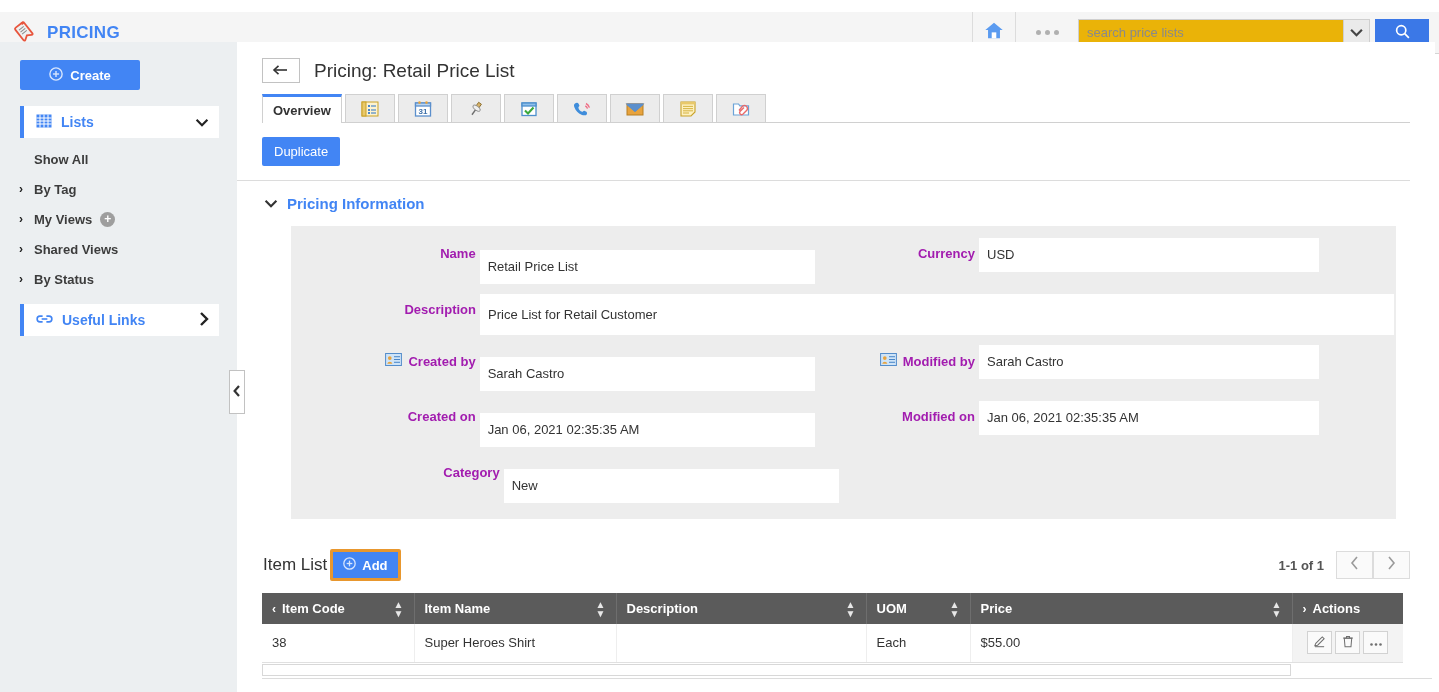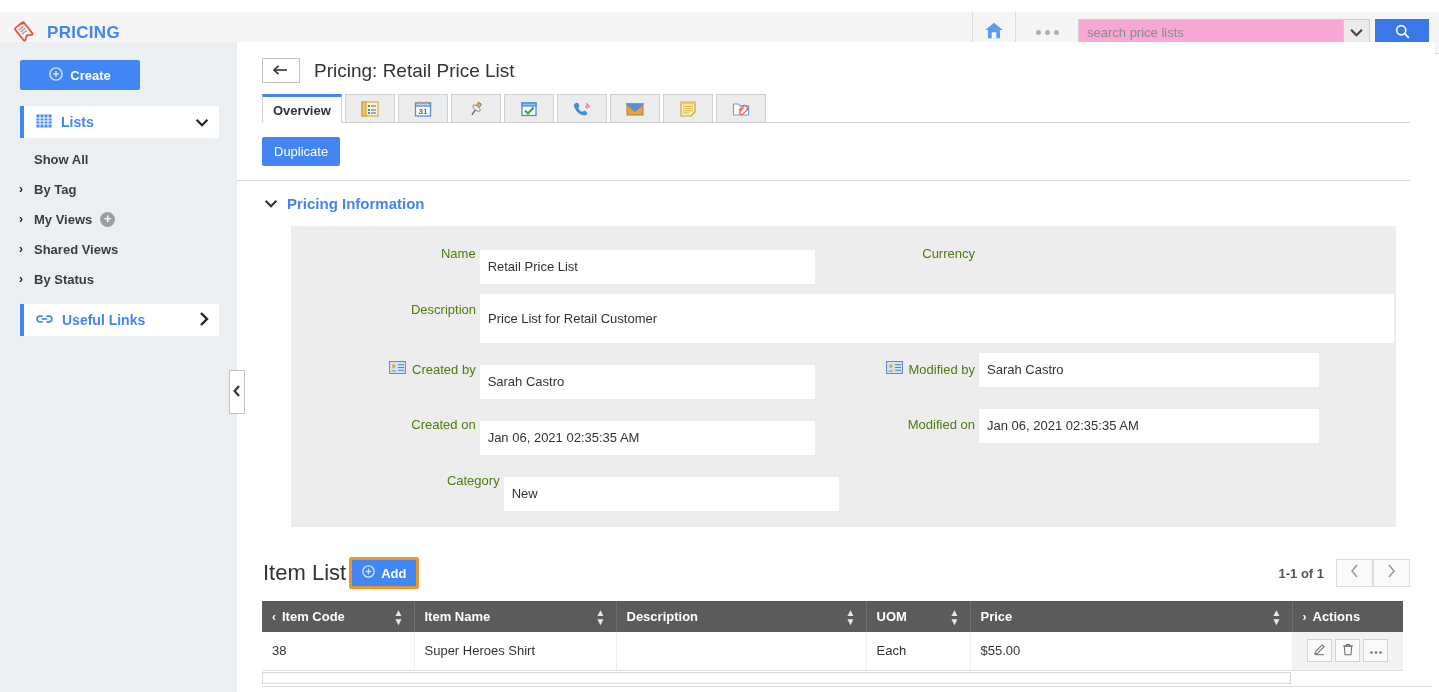--- a/index.html
+++ b/index.html
@@ -33,21 +33,21 @@
     background: #f5f5f5;
   }
   .ellipsis-cell {
     width: 62px; display: flex; align-items: center; justify-content: center;
   }
   .dots { display: flex; gap: 4px; }
   .dots i { width: 5px; height: 5px; border-radius: 50%; background: #b0b0b0; display: block; }
   .searchwrap { display: flex; align-items: center; padding-right: 10px; }
   .search-input {
     width: 265px; height: 27px; border: 1px solid #cfcfcf; border-right: none;
-    background: #f9a8d4; font-size: 13px; color: #555; padding: 0 8px;
+    background: #eab308; font-size: 13px; color: #555; padding: 0 8px;
     outline: none; font-family: "Liberation Sans", sans-serif;
   }
   .search-input::placeholder { color: #8a8a8a; }
   .search-caret {
     width: 27px; height: 27px; border: 1px solid #cfcfcf; background: #eaeaea;
     display: flex; align-items: center; justify-content: center;
   }
   .search-btn {
     width: 54px; height: 27px; margin-left: 5px; background: #3b78e7;
     display: flex; align-items: center; justify-content: center; border: none; cursor: pointer;
@@ -120,38 +120,38 @@
 
   .form-panel {
     margin: 14px 0 0 295px; width: 1105px; background: #ededed; padding: 12px 0 16px 0;
     position: relative;
   }
   .frow { display: flex; width: 100%; margin-bottom: 10px; }
   .fcell { display: flex; align-items: flex-start; }
   .fcell.left { width: 524px; }
   .fcell.right { width: 581px; }
   .flabel {
-    font-size: 13px; font-weight: normal; color: #4d7c0f; text-align: right;
+    font-size: 13px; font-weight: bold; color: #a21caf; text-align: right;
     padding-top: 8px; display: flex; align-items: center; justify-content: flex-end; gap: 6px;
   }
   .fcell.left .flabel { width: 185px; }
   .fcell.right .flabel { width: 160px; }
   .finput {
     background: #fff; border: none; height: 34px; line-height: 34px;
     padding: 0 8px; font-size: 13px; color: #333; margin-left: 4px;
     font-family: "Liberation Sans", sans-serif; outline: none;
   }
   .fcell.left .finput { width: 336px; margin-top: 12px; }
   .fcell.right .finput { width: 340px; }
   .finput.wide { width: 1078px; }
-  .finput.tall { height: 49px; line-height: 41px; }
+  .finput.tall { height: 41px; line-height: 41px; }
 
   
   .itemlist-head { display: flex; align-items: center; margin: 30px 0 0 26px; width: 1147px; }
-  .itemlist-title { font-size: 22px; color: #333; }
+  .itemlist-title { font-size: 17px; color: #333; }
   .add-btn {
     margin-left: 3px; background: #4285f4; color: #fff; border: 3px solid #e8972e;
     font-size: 13px; font-weight: bold; padding: 5px 10px; cursor: pointer;
     display: flex; align-items: center; gap: 6px; border-radius: 2px;
   }
   .pager { margin-left: auto; display: flex; align-items: center; gap: 0; }
   .pager-label { font-size: 13px; color: #555; font-weight: bold; margin-right: 12px; }
   .pg-btn {
     width: 37px; height: 28px; border: 1px solid #dcdcdc; background: #fafafa;
     display: flex; align-items: center; justify-content: center; cursor: pointer;
@@ -455,20 +455,21 @@
 
   <div class="form-panel" style="margin-left:54px;">
 
     <div class="frow">
       <div class="fcell left">
         <div class="flabel">Name</div>
         <input class="finput" value="Retail Price List" style="">
       </div>
       <div class="fcell right">
         <div class="flabel">Currency</div>
+        <input class="finput" value="USD" style="">
       </div>
     </div>
 
     <div class="frow">
       <div class="fcell" style="width:100%;">
         <div class="flabel" style="width:185px;">Description</div>
         <input class="finput wide tall" style="width: 914px;" value="Price List for Retail Customer">
       </div>
     </div>
 

